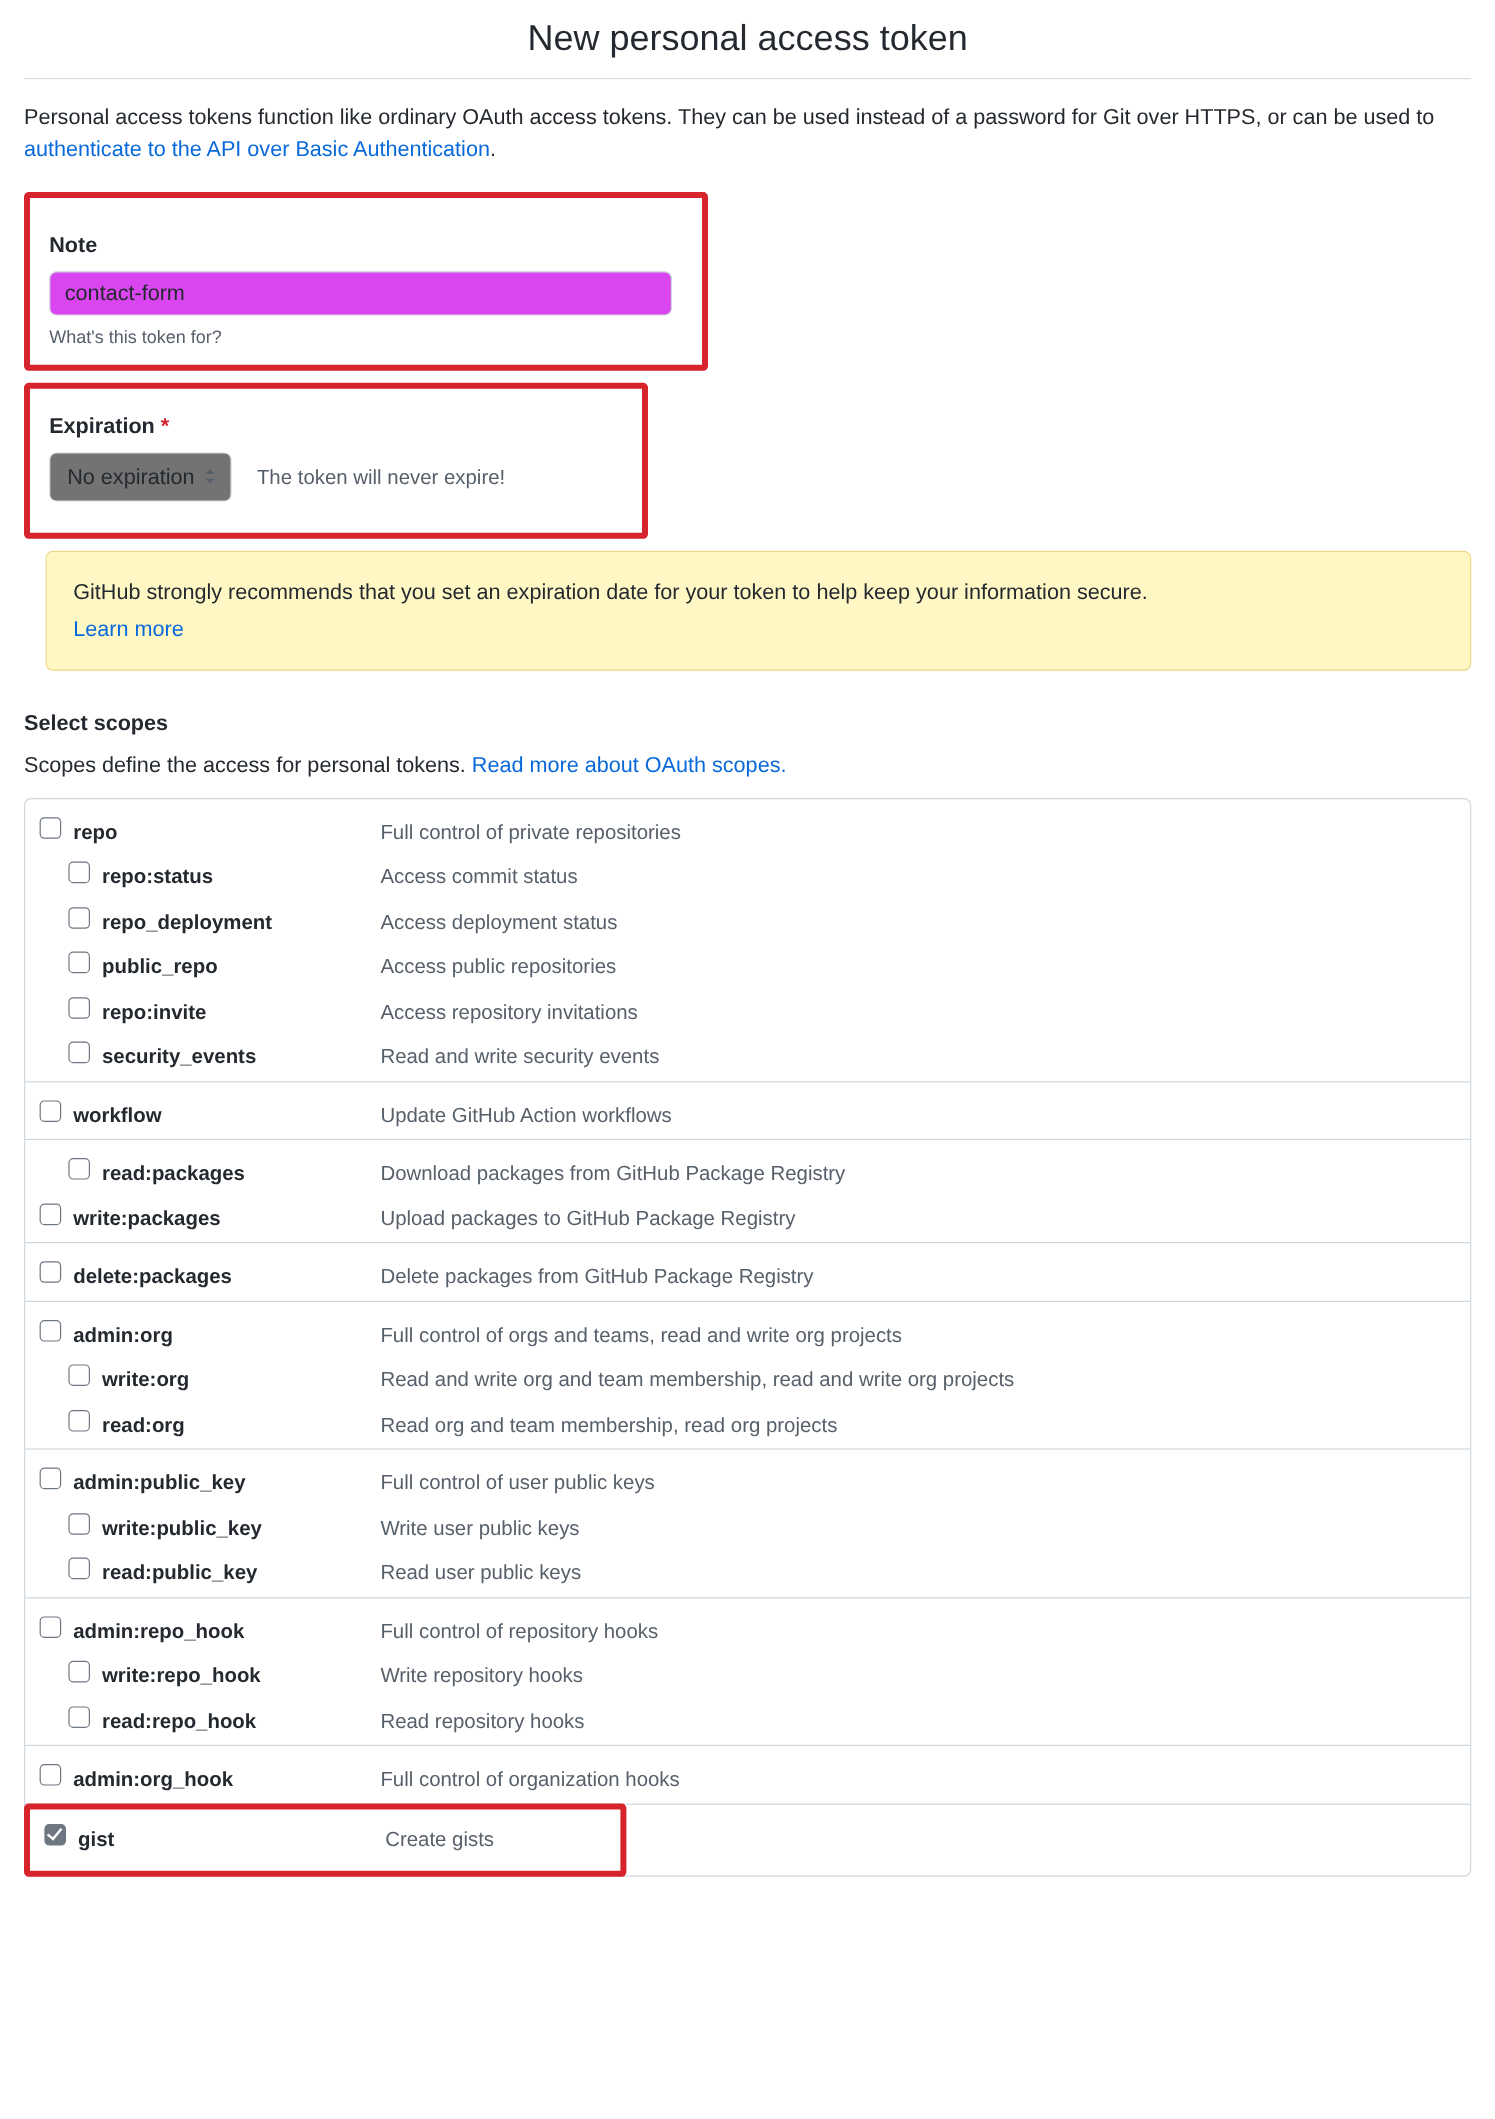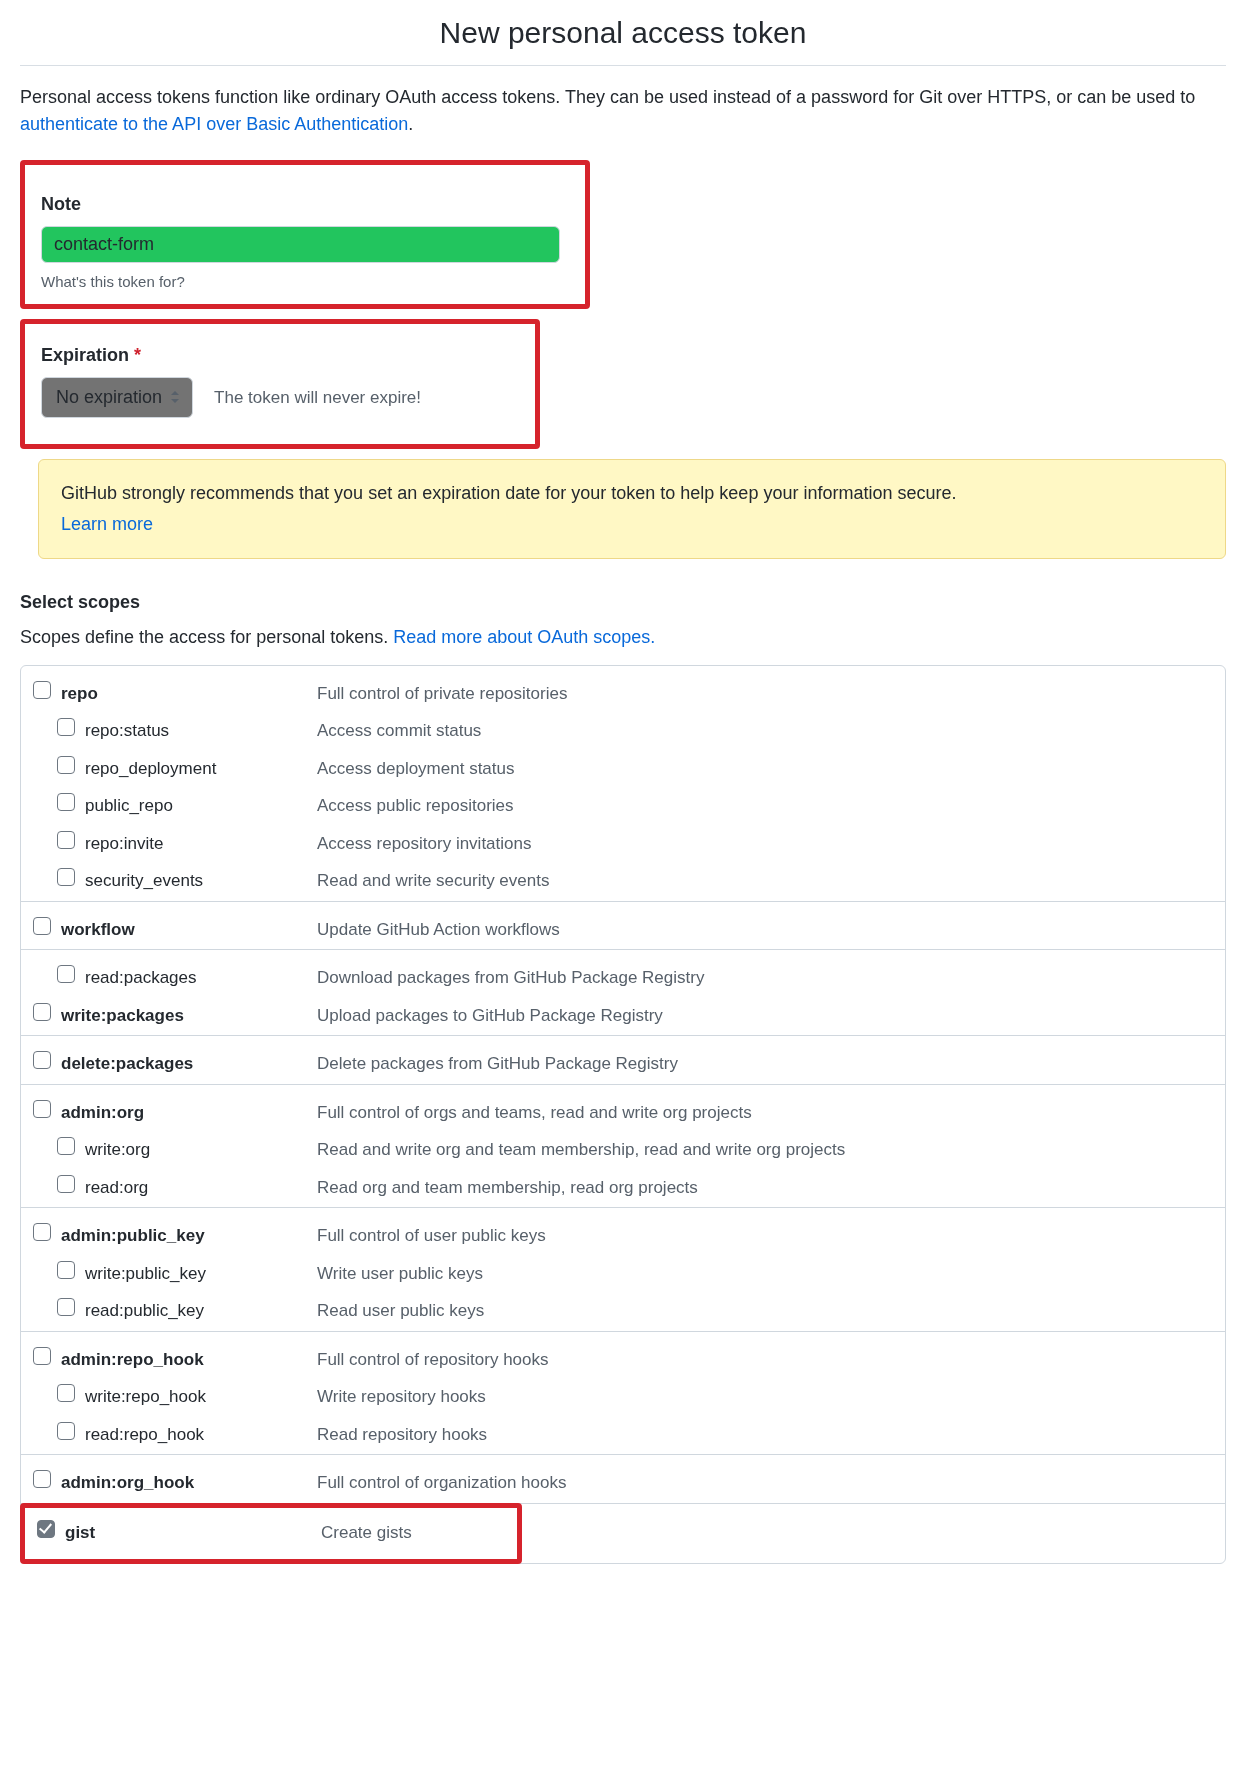--- a/index.html
+++ b/index.html
@@ -30,21 +30,21 @@
   }
   .highlight-box.exp { width: 520px; padding: 18px 16px 26px 16px; }
   .field-label { font-weight: 600; font-size: 18px; display:block; margin-bottom: 8px; }
   .asterisk { color: #cf222e; }
   .text-input {
     width: 519px;
     padding: 7px 12px;
     font-size: 18px;
     border: 1px solid #d0d7de;
     border-radius: 6px;
-    background: #22c55e;
+    background: #d946ef;
     color: #24292f;
   }
   .hint { font-size: 15px; color: #57606a; margin-top: 8px; }
   .select-wrap {
     display: inline-flex;
     align-items: center;
     border: 1px solid #d0d7de;
     border-radius: 6px;
     background: #737373;
     padding: 6px 10px 6px 14px;
@@ -100,21 +100,21 @@
   .chk:checked::after {
     content:"";
     position:absolute;
     left:4px; top:0px;
     width:5px; height:10px;
     border: solid #fff;
     border-width: 0 2.5px 2.5px 0;
     transform: rotate(40deg);
   }
   .scope-name { font-weight: 600; font-size: 17px; }
-  .scope-name.sub { font-weight: 400; }
+  .scope-name.sub { font-weight: 700; }
   .scope-desc { color: #57606a; font-size: 17px; }
   .gist-highlight {
     border: 5px solid #d6232c;
     border-radius: 4px;
     margin: -1px;
     width: 502px;
     padding: 12px 12px 14px 12px;
   }
   .gist-row { border-bottom: none !important; padding: 0; }
 </style>

